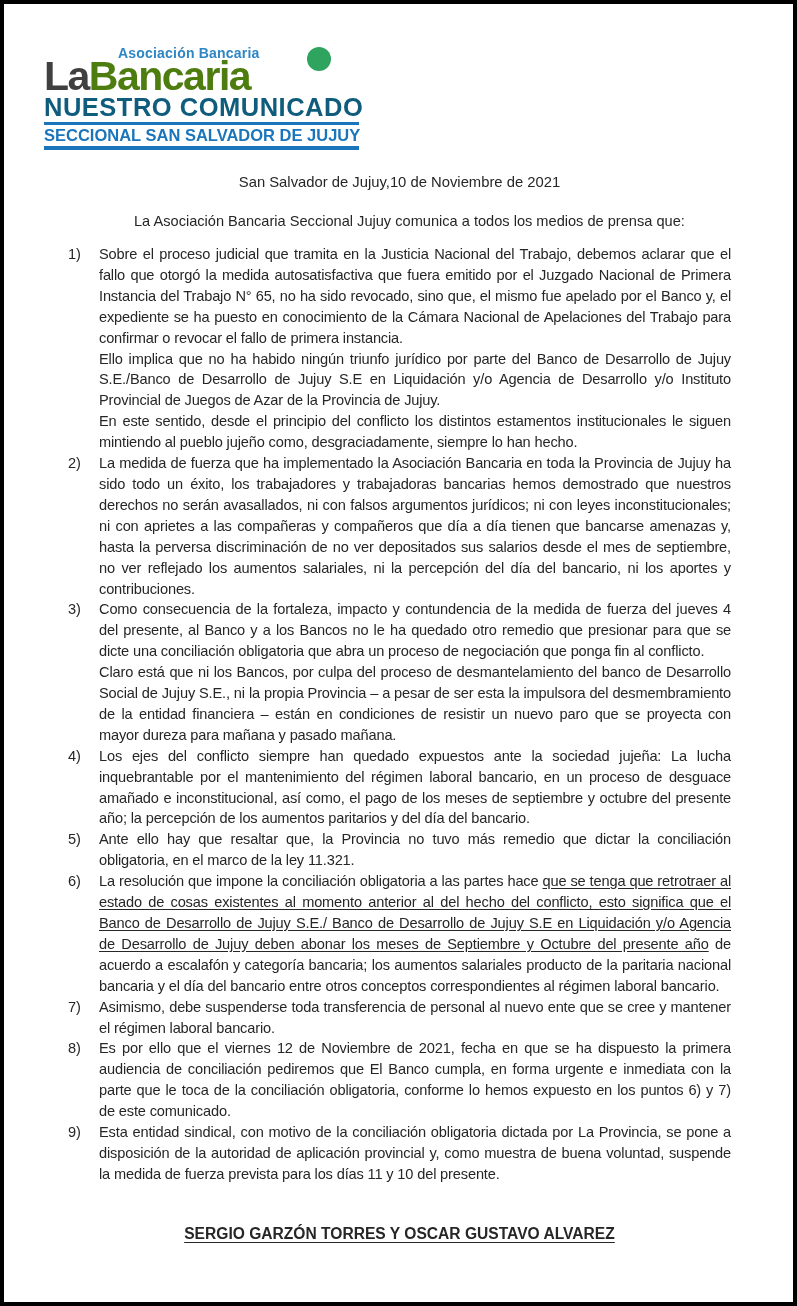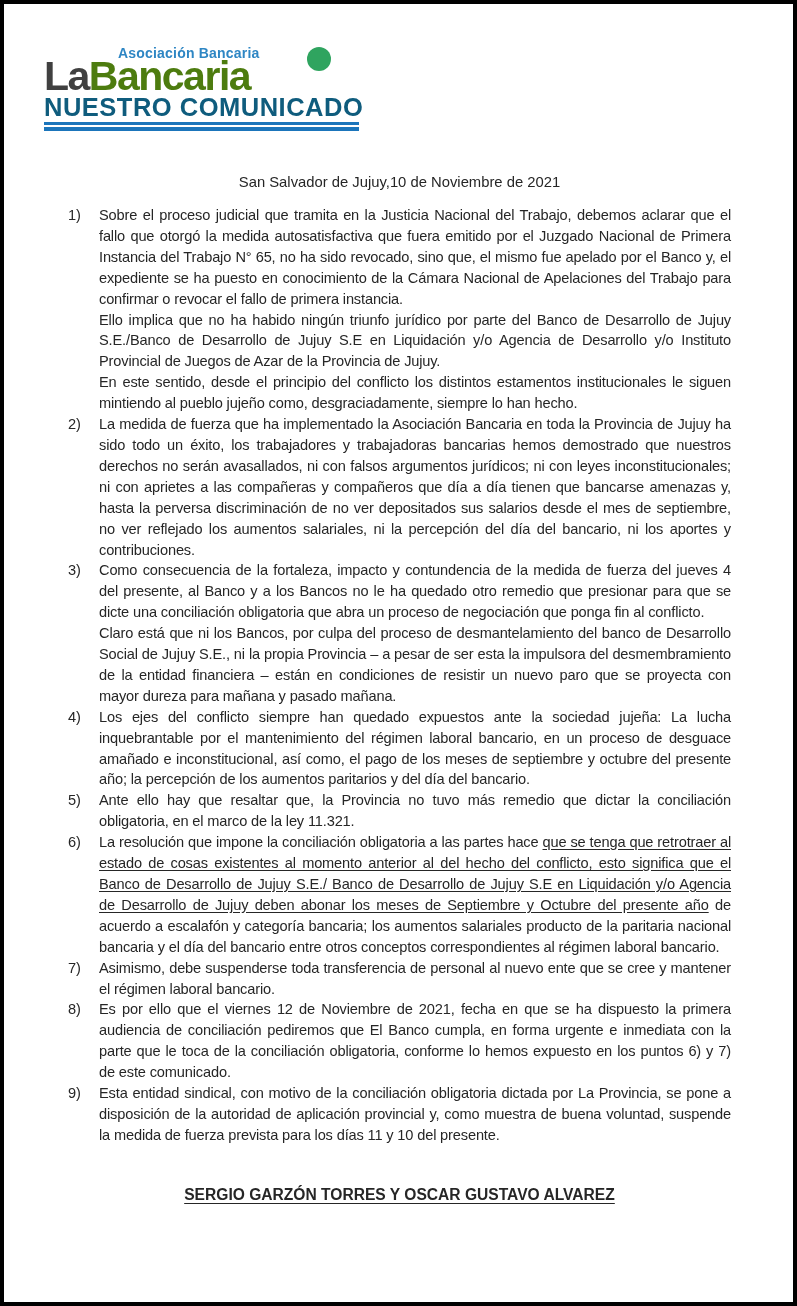--- a/index.html
+++ b/index.html
@@ -143,27 +143,29 @@
 <div class="page">
 
   <div class="logo">
     <div class="logo-tagline">Asociación Bancaria</div>
     <div class="logo-brand">
       <span class="la">La</span><span class="bancaria">Bancaria</span>
       <span class="logo-dot"></span>
     </div>
     <div class="logo-slogan">NUESTRO COMUNICADO</div>
     <div class="logo-rule-thin"></div>
+    <div class="logo-seccional">SECCIONAL SAN SALVADOR DE JUJUY</div>
     <div class="logo-rule-thick"></div>
   </div>
 
   <div class="content">
     <div class="dateline">San Salvador de Jujuy,10 de Noviembre de 2021</div>
 
 
+    <div class="intro">La Asociación Bancaria Seccional Jujuy comunica a todos los medios de prensa que:</div>
 
     <div class="list">
 
       <div class="item">
         <span class="item-num">1)</span>
         <div class="item-body">Sobre el proceso judicial que tramita en la Justicia Nacional del Trabajo, debemos aclarar que el fallo que otorgó la medida autosatisfactiva que fuera emitido por el Juzgado Nacional de Primera Instancia del Trabajo N° 65, no ha sido revocado, sino que, el mismo fue apelado por el Banco y, el expediente se ha puesto en conocimiento de la Cámara Nacional de Apelaciones del Trabajo para confirmar o revocar el fallo de primera instancia.
 Ello implica que no ha habido ningún triunfo jurídico por parte del Banco de Desarrollo de Jujuy S.E./Banco de Desarrollo de Jujuy S.E en Liquidación y/o Agencia de Desarrollo y/o Instituto Provincial de Juegos de Azar de la Provincia de Jujuy.
 En este sentido, desde el principio del conflicto los distintos estamentos institucionales le siguen mintiendo al pueblo jujeño como, desgraciadamente, siempre lo han hecho.</div>
       </div>
 

